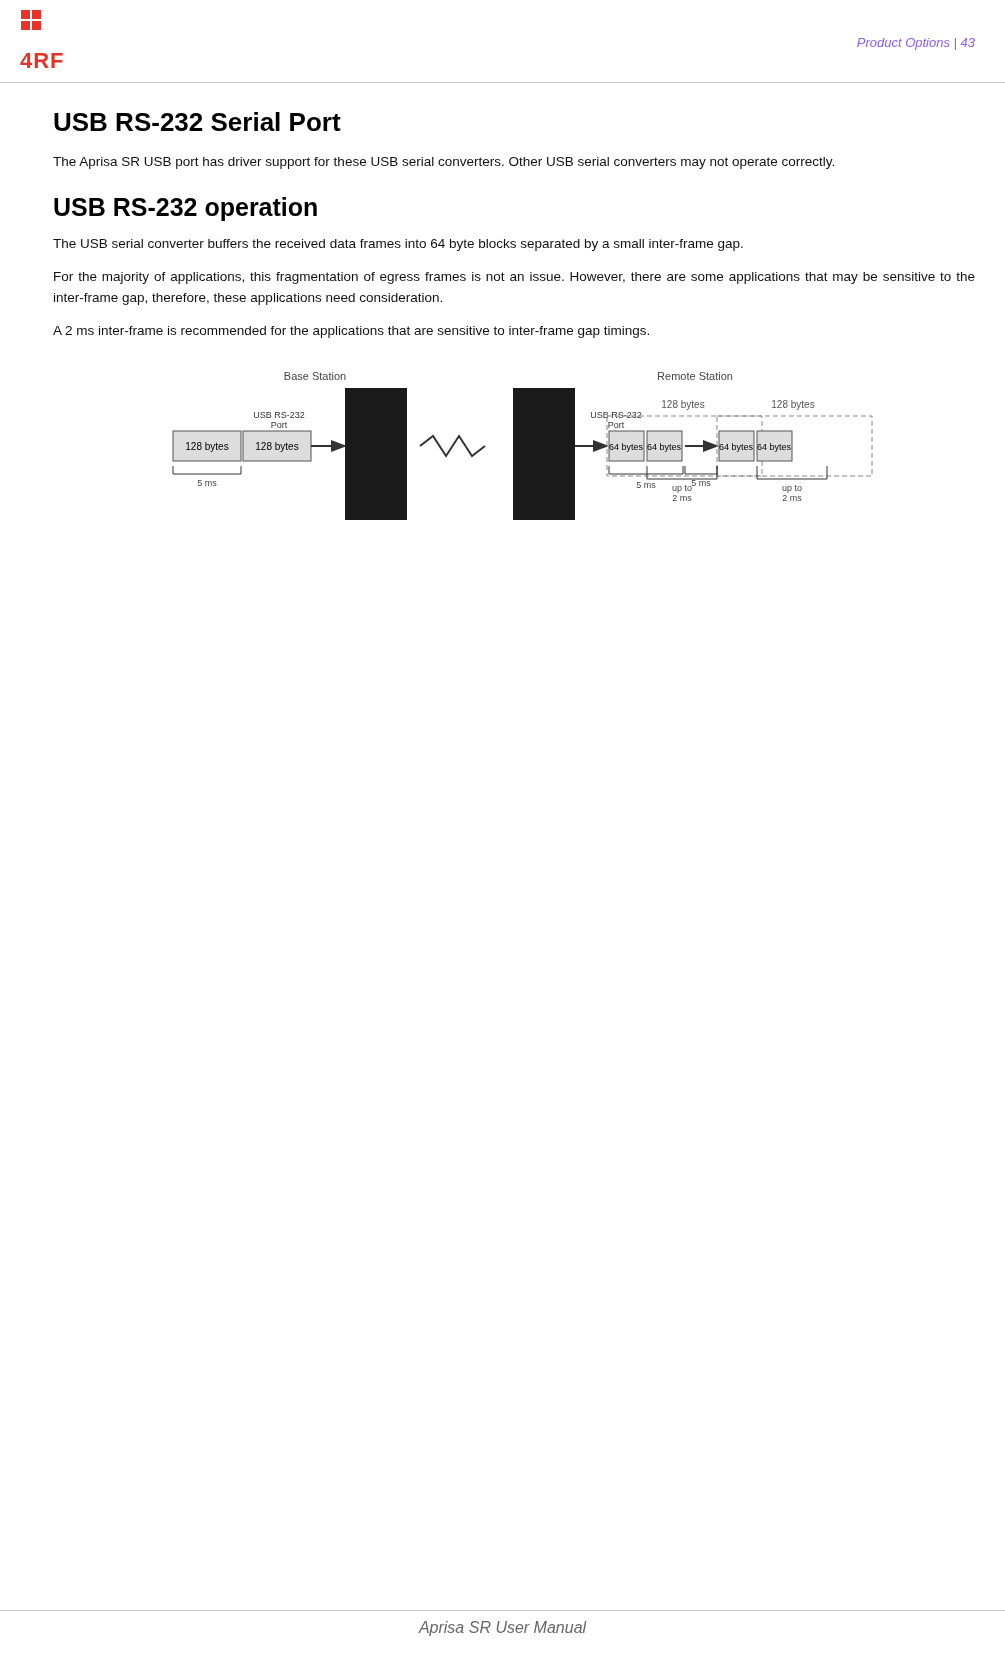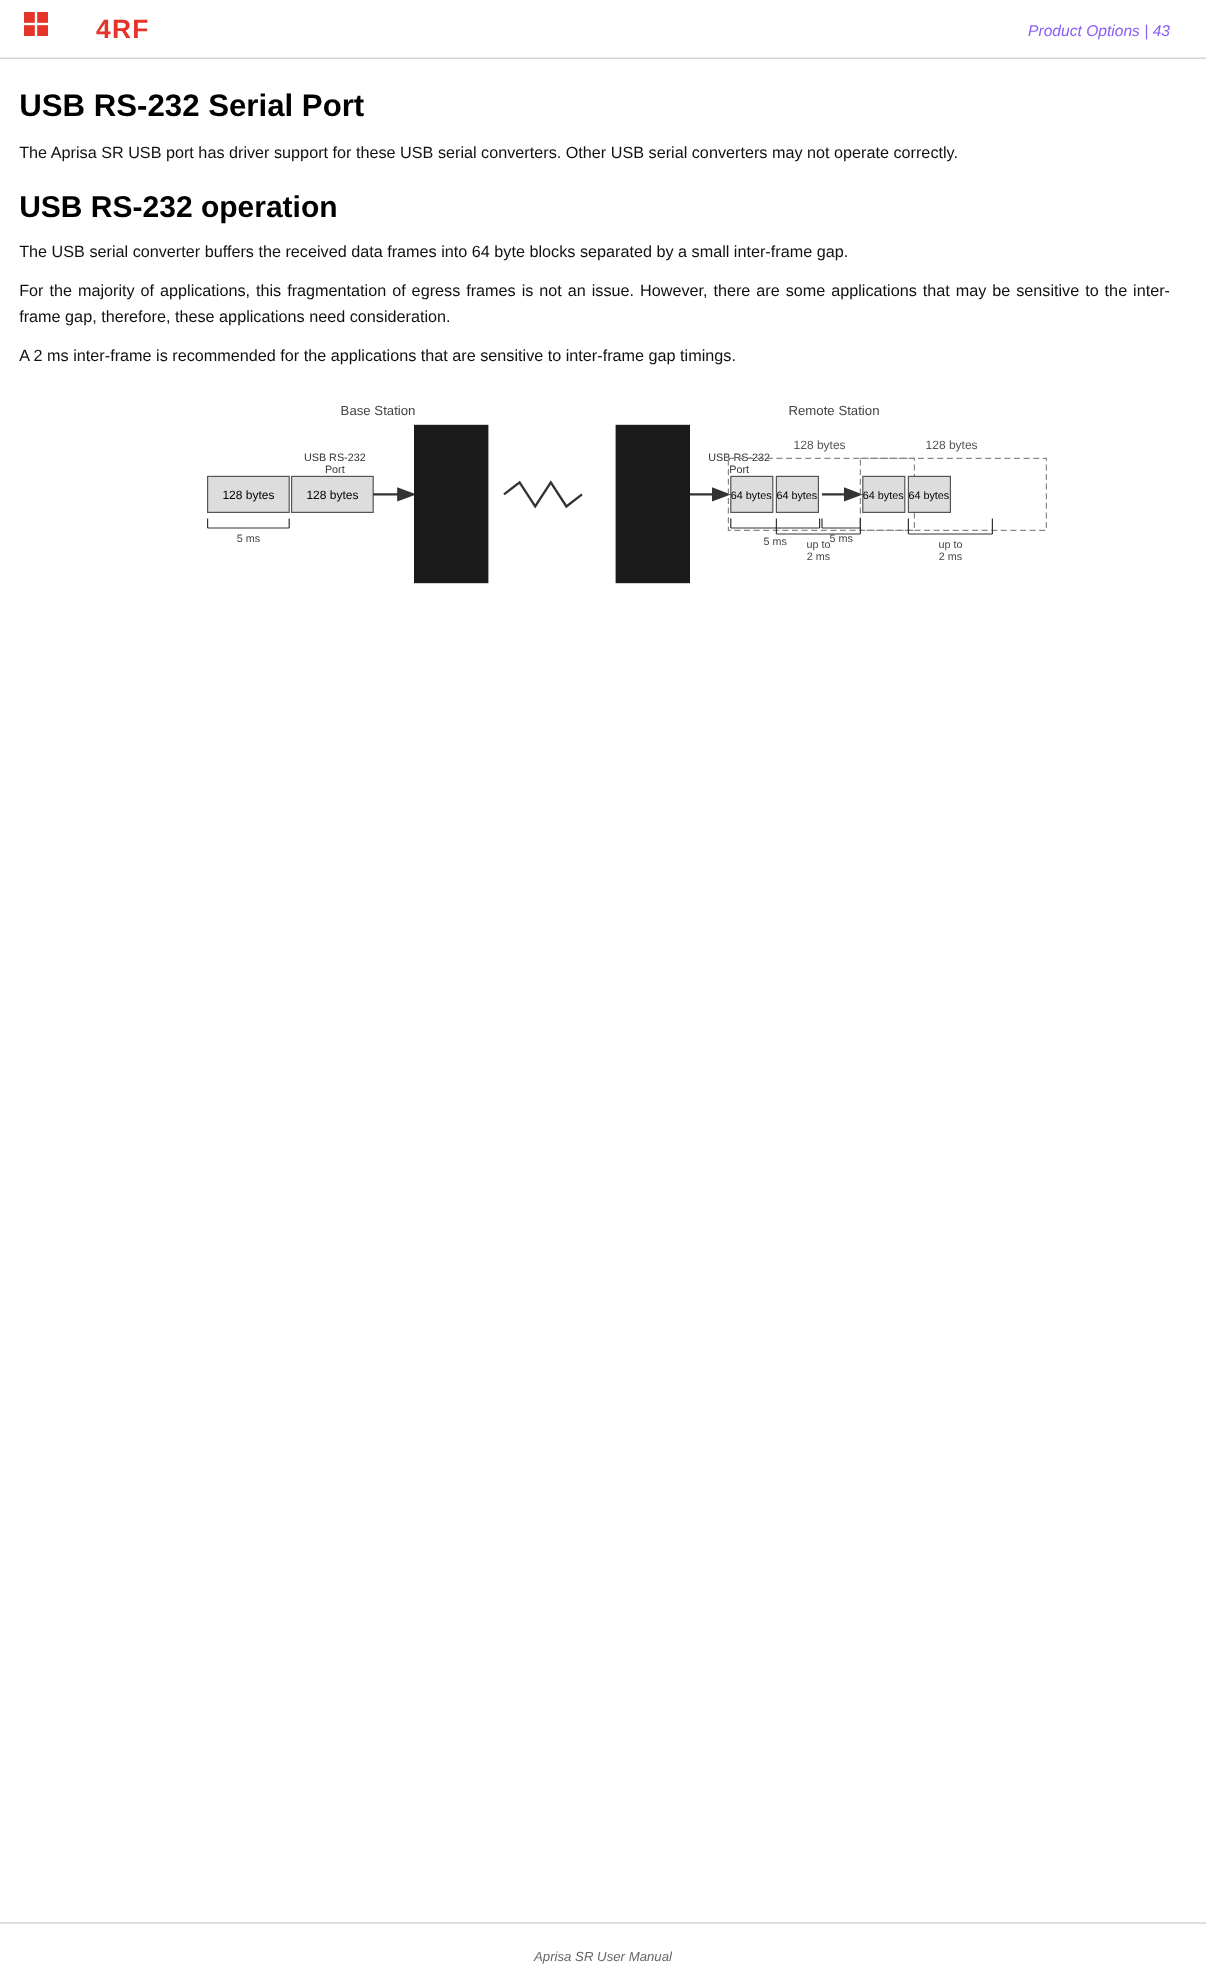--- a/index.html
+++ b/index.html
@@ -22,37 +22,39 @@
       border-bottom: 1px solid #ccc;
     }
     .logo-area {
       display: flex;
       align-items: center;
       gap: 8px;
     }
     .logo-icon {
       display: flex;
       align-items: center;
-      gap: 18px;
+      gap: 8px;
+      flex-direction: column;
     }
     .logo-text {
       font-size: 22px;
       font-weight: bold;
       color: #e63329;
       letter-spacing: 1px;
     }
     .header-right {
       font-size: 13px;
       color: #8b5cf6;
       font-style: italic;
     }
 
     
     .content {
-      padding: 20px 30px 60px 16px;
+      padding: 20px 30px 60px 37px;
+      margin-left: 16px;
     }
 
     h1.section-title {
       font-size: 26px;
       font-weight: bold;
       color: #000;
       margin-bottom: 14px;
       margin-top: 4px;
     }
 
@@ -79,25 +81,25 @@
       margin: 24px 0 20px 0;
     }
 
     
     .page-footer {
       position: absolute;
       bottom: 20px;
       left: 0;
       right: 0;
       text-align: center;
-      font-size: 11px;
+      font-size: 16px;
       color: #666;
       font-style: italic;
       border-top: 1px solid #ccc;
-      padding-top: 22px;
+      padding-top: 8px;
       margin-top: 24px;
     }
   </style>
 </head>
 <body>
 
 <div class="page-header">
   <div class="logo-area">
     <div class="logo-icon">
 

